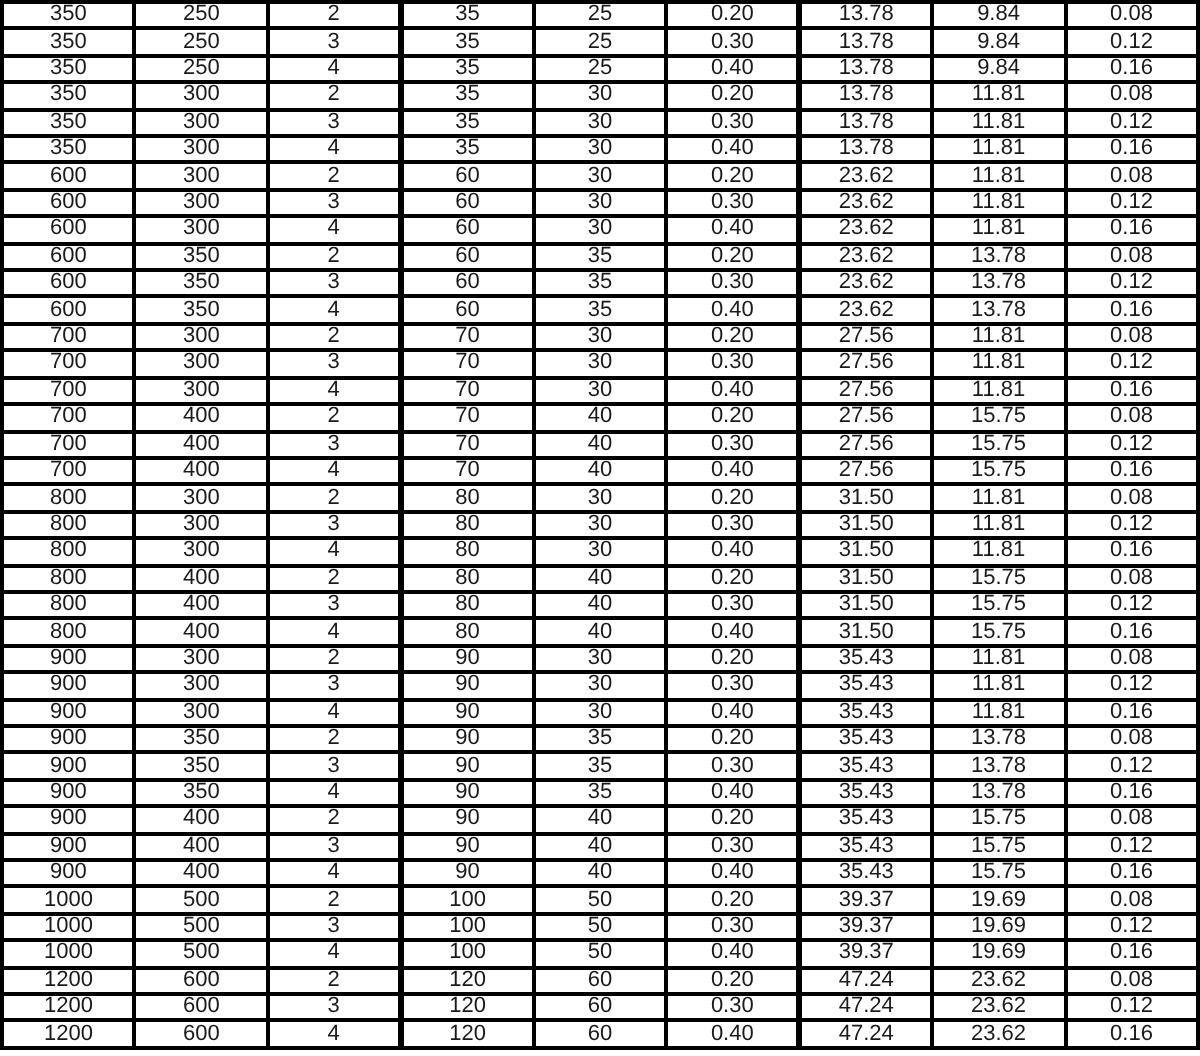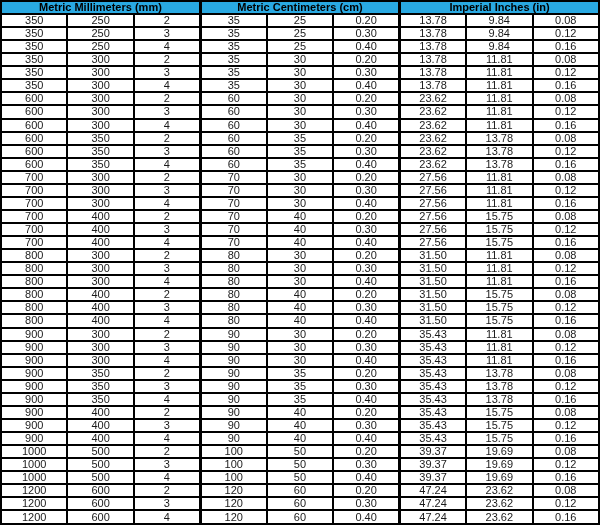--- a/index.html
+++ b/index.html
@@ -50,25 +50,20 @@
   }
   .conversion-table thead tr {
     height: 13px;
   }
 </style>
 </head>
 <body>
 
 <table class="conversion-table">
   <thead>
-    <tr>
-      <th colspan="3">Metric Millimeters (mm)</th>
-      <th colspan="3" class="group-sep">Metric Centimeters (cm)</th>
-      <th colspan="3" class="group-sep">Imperial Inches (in)</th>
-    </tr>
   </thead>
   <tbody>
       <tr>
         <td>350</td>
         <td>250</td>
         <td>2</td>
         <td class="group-sep">35</td>
         <td>25</td>
         <td>0.20</td>
         <td class="group-sep">13.78</td>

